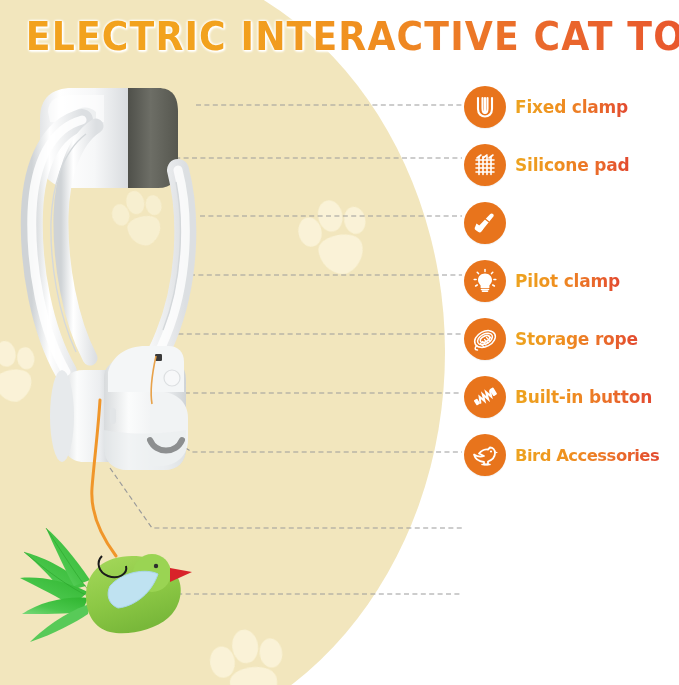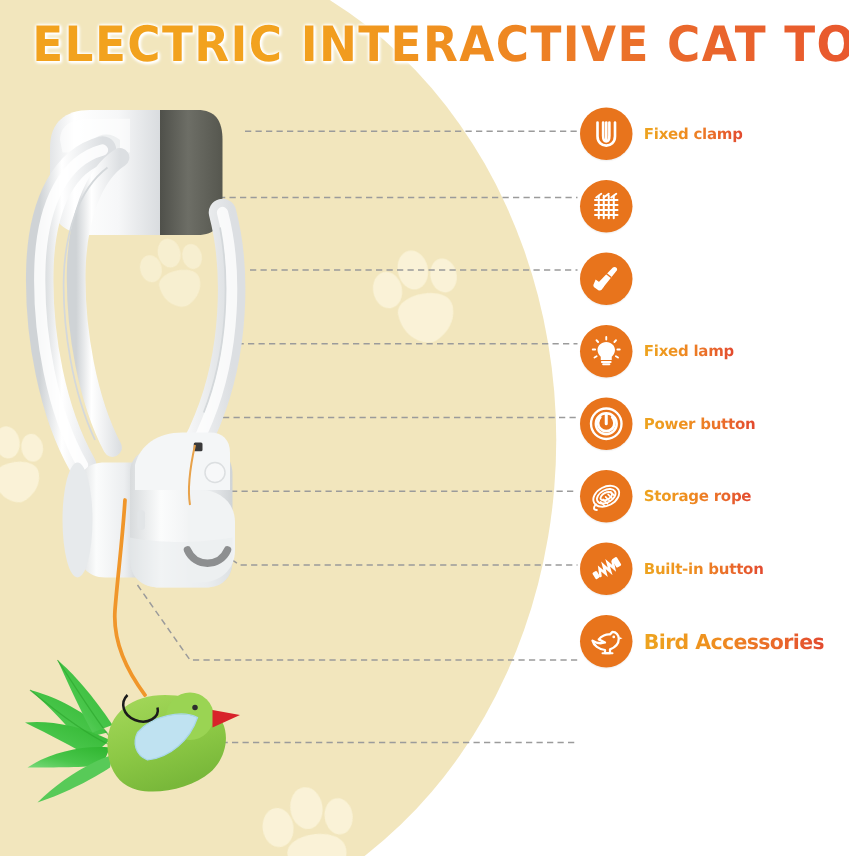--- a/index.html
+++ b/index.html
@@ -54,21 +54,21 @@
     width:42px;height:42px;border-radius:50%;
     background:#e8741c;
     flex:0 0 42px;
     display:flex;align-items:center;justify-content:center;
     box-shadow:0 1px 1px rgba(0,0,0,.06);
   }
   .f-icon svg{display:block;}
   .f-label{
     margin-left:9px;
     font-family:"DejaVu Sans", sans-serif;
-    font-size:12px;
+    font-size:17px;
     font-weight:bold;
     letter-spacing:-0.2px;
     white-space:nowrap;
     background-image:linear-gradient(92deg,#eda41f 0%,#ef901f 38%,#ea6b2a 72%,#e2492f 100%);
     -webkit-background-clip:text;
     background-clip:text;
     color:transparent;
     filter:drop-shadow(0.7px 0.9px 0 rgba(255,255,255,.9));
   }
   .f-label.small{font-size:16.4px;letter-spacing:-0.5px;}
@@ -276,20 +276,21 @@
     <div class="feature">
       <div class="f-icon">
         <svg width="28" height="28" viewBox="0 0 28 28">
           <g stroke="#ffffff" stroke-width="1.6" fill="none" stroke-linecap="round">
             <path d="M5 9 L23 9 M5 13 L23 13 M5 17 L23 17 M5 21 L23 21"></path>
             <path d="M8 5.5 L8 23.5 M12 5.5 L12 23.5 M16 5.5 L16 23.5 M20 5.5 L20 23.5"></path>
             <path d="M6 7 L10 4 M12 7 L16 4 M18 7 L22 4"></path>
           </g>
         </svg>
       </div>
+      <span class="f-label">Silicone pad</span>
     </div>
 
     <div class="feature">
       <div class="f-icon">
         <svg width="28" height="28" viewBox="0 0 28 28">
           <g fill="#ffffff">
             <path d="M20.5 4.5 C22 4.5 23.2 5.8 22.6 7.2 L11.5 21 C10.8 21.9 9.6 22 8.8 21.2 L7.2 19.8 C6.4 19 6.6 17.8 7.5 17.2 L19.3 5 Z"></path>
             <path d="M5.5 14.5 L12.5 19.5 L10.5 22.5 C9.8 23.5 8.4 23.7 7.4 23 L4.6 21 C3.6 20.3 3.4 18.9 4.1 17.9 Z"></path>
           </g>
           <path d="M13 9 L18 13" stroke="#e8741c" stroke-width="1.2" fill="none"></path>
@@ -306,35 +307,24 @@
             <path d="M14 2.6 L14 4.6"></path>
             <path d="M6.2 5.2 L7.5 6.6"></path>
             <path d="M21.8 5.2 L20.5 6.6"></path>
             <path d="M3.2 12.6 L5.1 12.6"></path>
             <path d="M24.8 12.6 L22.9 12.6"></path>
             <path d="M4.6 19 L6.3 18"></path>
             <path d="M23.4 19 L21.7 18"></path>
           </g>
         </svg>
       </div>
-      <span class="f-label">Fixed lamp</span>
-    </div>
-
-
-    <div class="feature">
-      <div class="f-icon">
-        <svg width="30" height="30" viewBox="0 0 30 30">
-          <circle cx="15" cy="15" r="12.2" fill="none" stroke="#ffffff" stroke-width="1.9"></circle>
-          <circle cx="15" cy="15" r="8.4" fill="none" stroke="#ffffff" stroke-width="1.9"></circle>
-          <path d="M15 7.2 L15 15" stroke="#ffffff" stroke-width="2.4" stroke-linecap="round"></path>
-          <path d="M10.2 9.8 A 6.6 6.6 0 1 0 19.8 9.8" fill="none" stroke="#ffffff" stroke-width="2.2" stroke-linecap="round"></path>
-        </svg>
-      </div>
-      <span class="f-label">Power button</span>
-    </div>
+      <span class="f-label">Pilot clamp</span>
+    </div>
+
+
 
     <div class="feature">
       <div class="f-icon">
         <svg width="30" height="30" viewBox="0 0 30 30">
           <g stroke="#ffffff" fill="none" stroke-width="1.5">
             <ellipse cx="15" cy="15" rx="11" ry="7.5" transform="rotate(-28 15 15)"></ellipse>
             <ellipse cx="15" cy="15" rx="8" ry="5" transform="rotate(-28 15 15)"></ellipse>
             <ellipse cx="15" cy="15" rx="5" ry="2.8" transform="rotate(-28 15 15)"></ellipse>
           </g>
           <g stroke="#ffffff" stroke-width="1.3" stroke-linecap="round">

